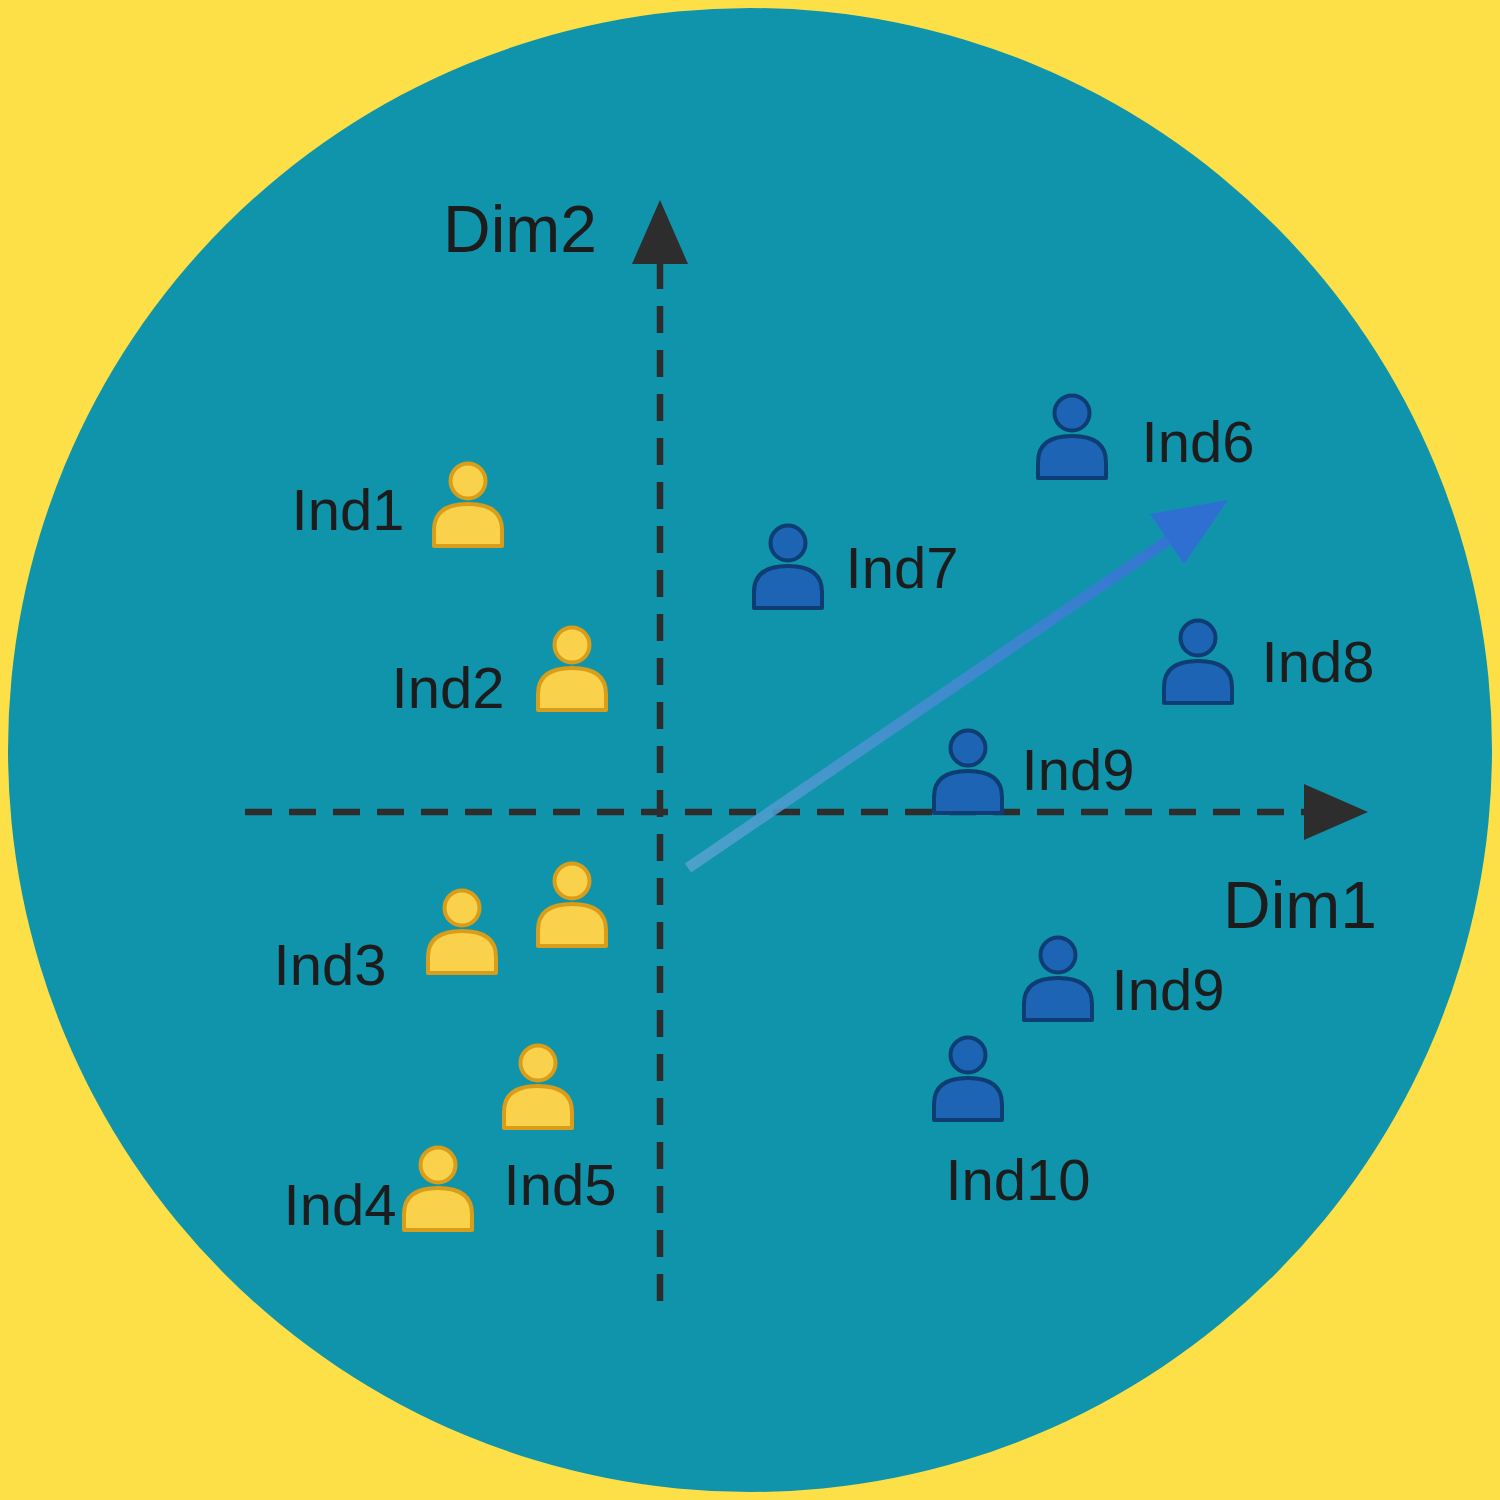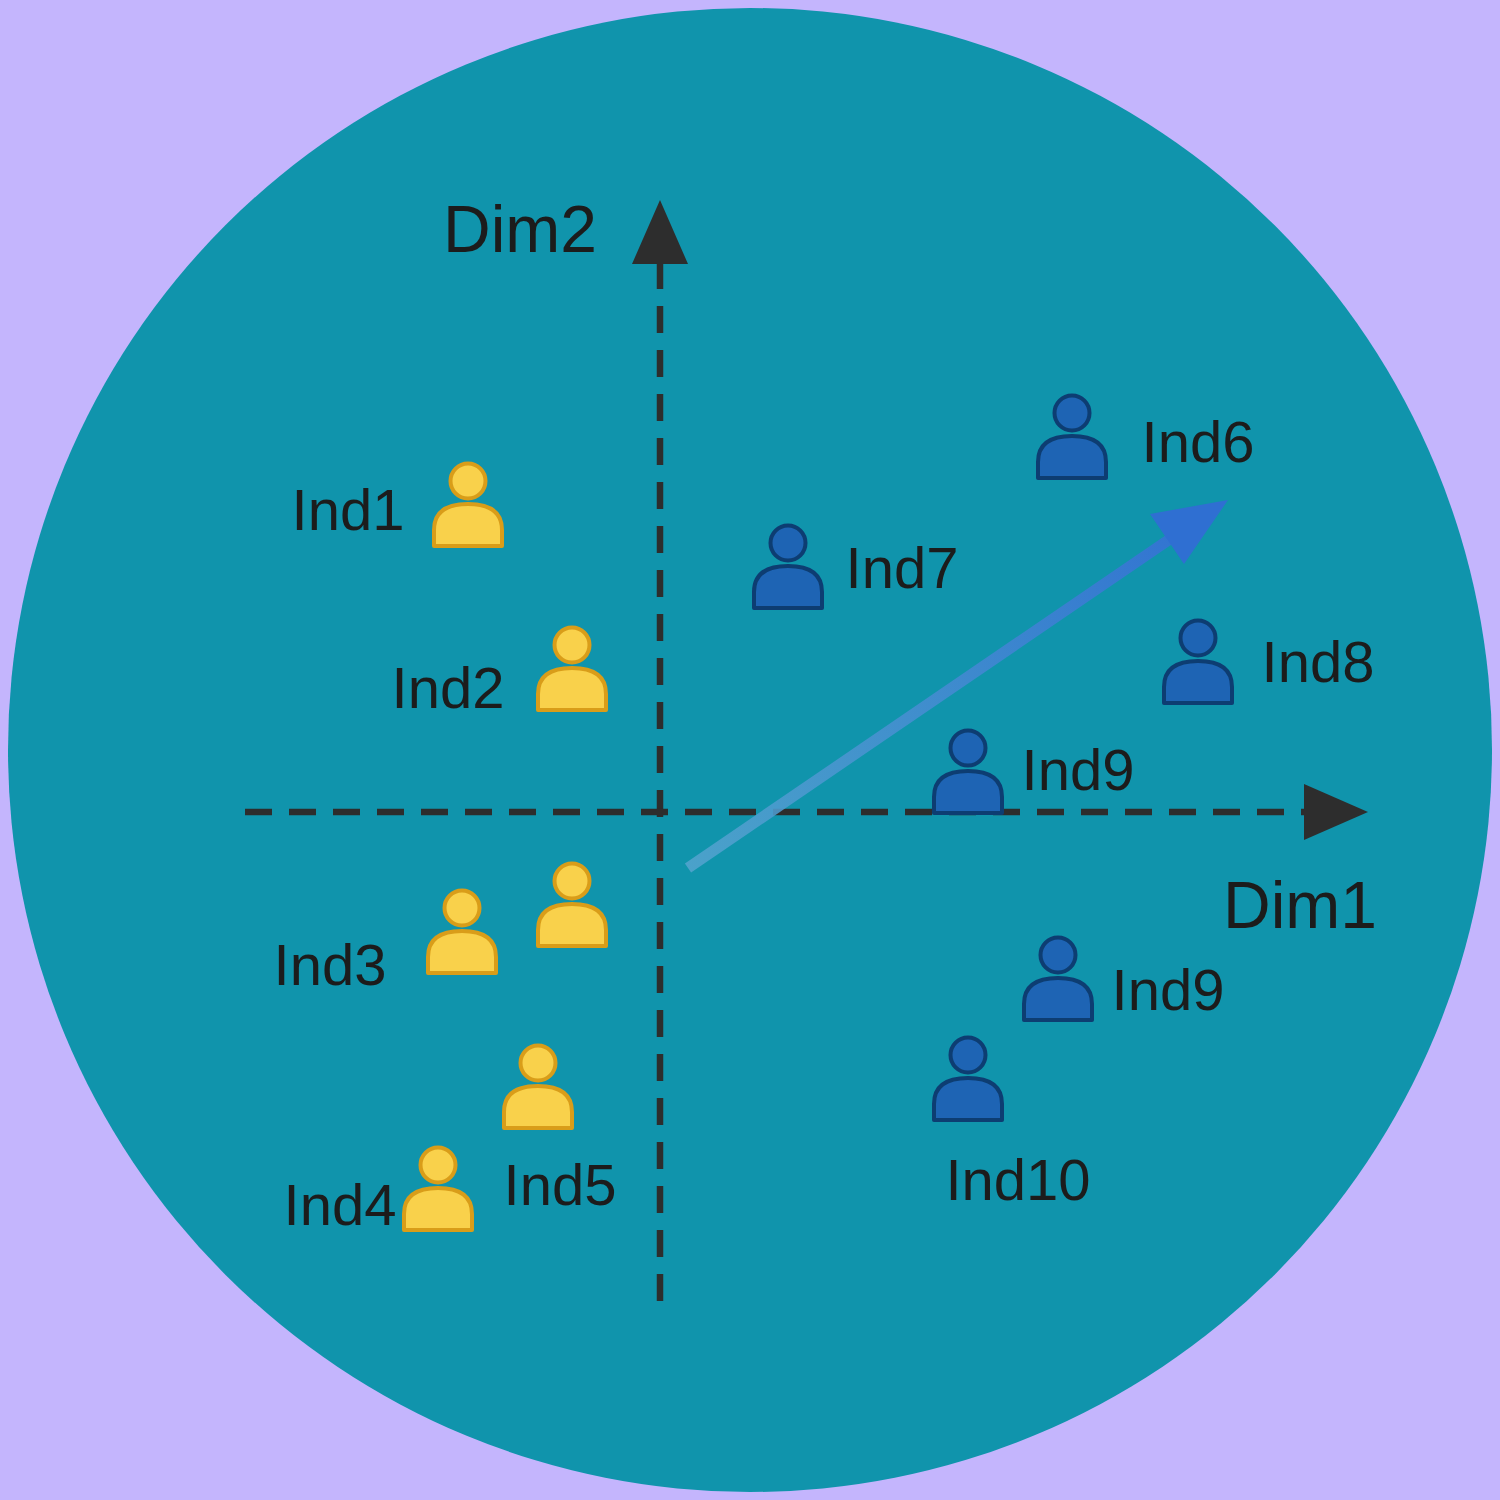--- a/index.html
+++ b/index.html
@@ -5,21 +5,21 @@
   html, body {
     margin: 0;
     padding: 0;
     background: #ffffff;
     font-family: "Liberation Sans", sans-serif;
   }
   #stage {
     position: relative;
     width: 1500px;
     height: 1500px;
-    background: #c4b5fd;
+    background: #fde047;
     overflow: hidden;
   }
   svg { display: block; }
   text {
     font-family: "Liberation Sans", sans-serif;
     fill: #1c1c1c;
   }
   .dim-label { font-size: 66px; }
   .ind-label { font-size: 58px; }
 </style>

